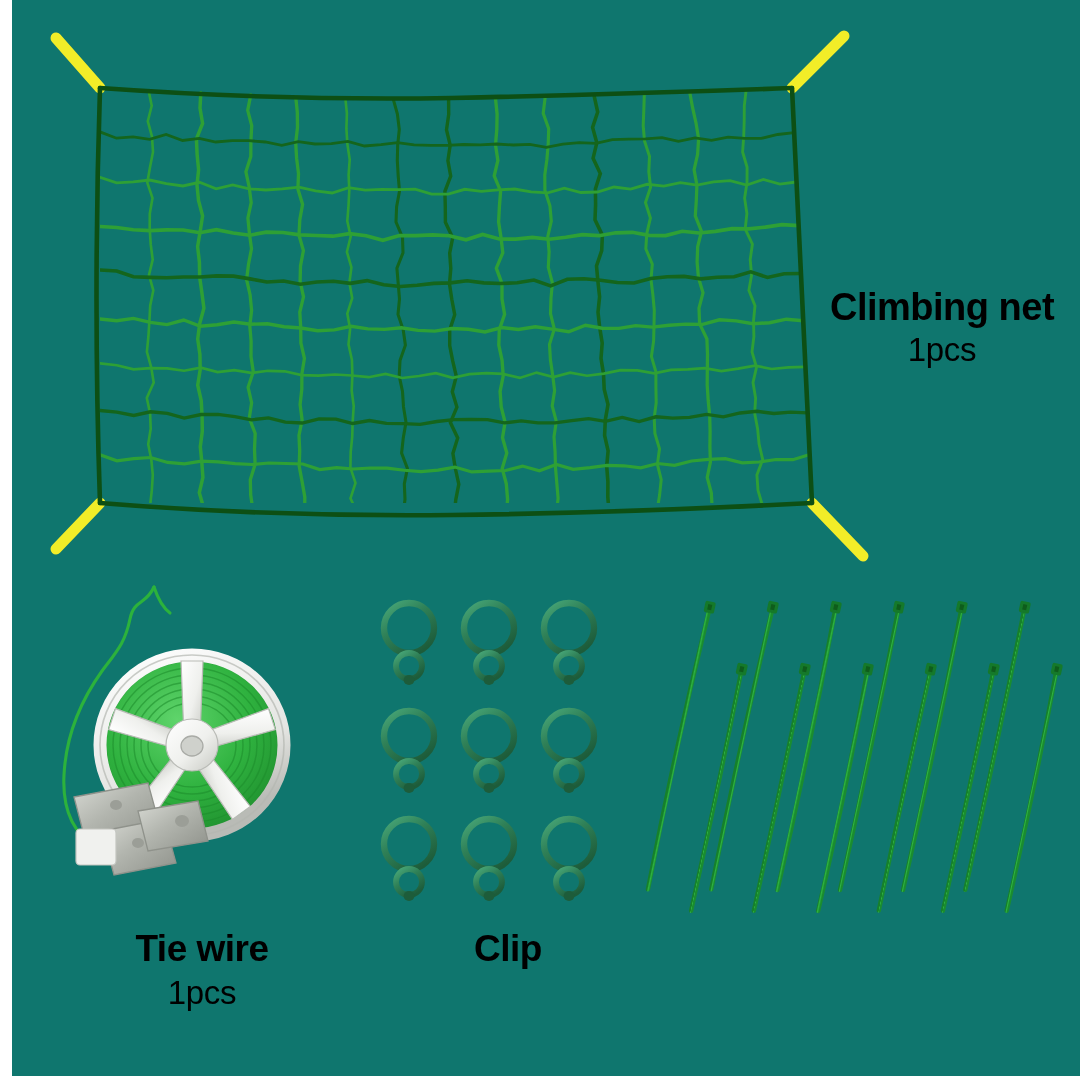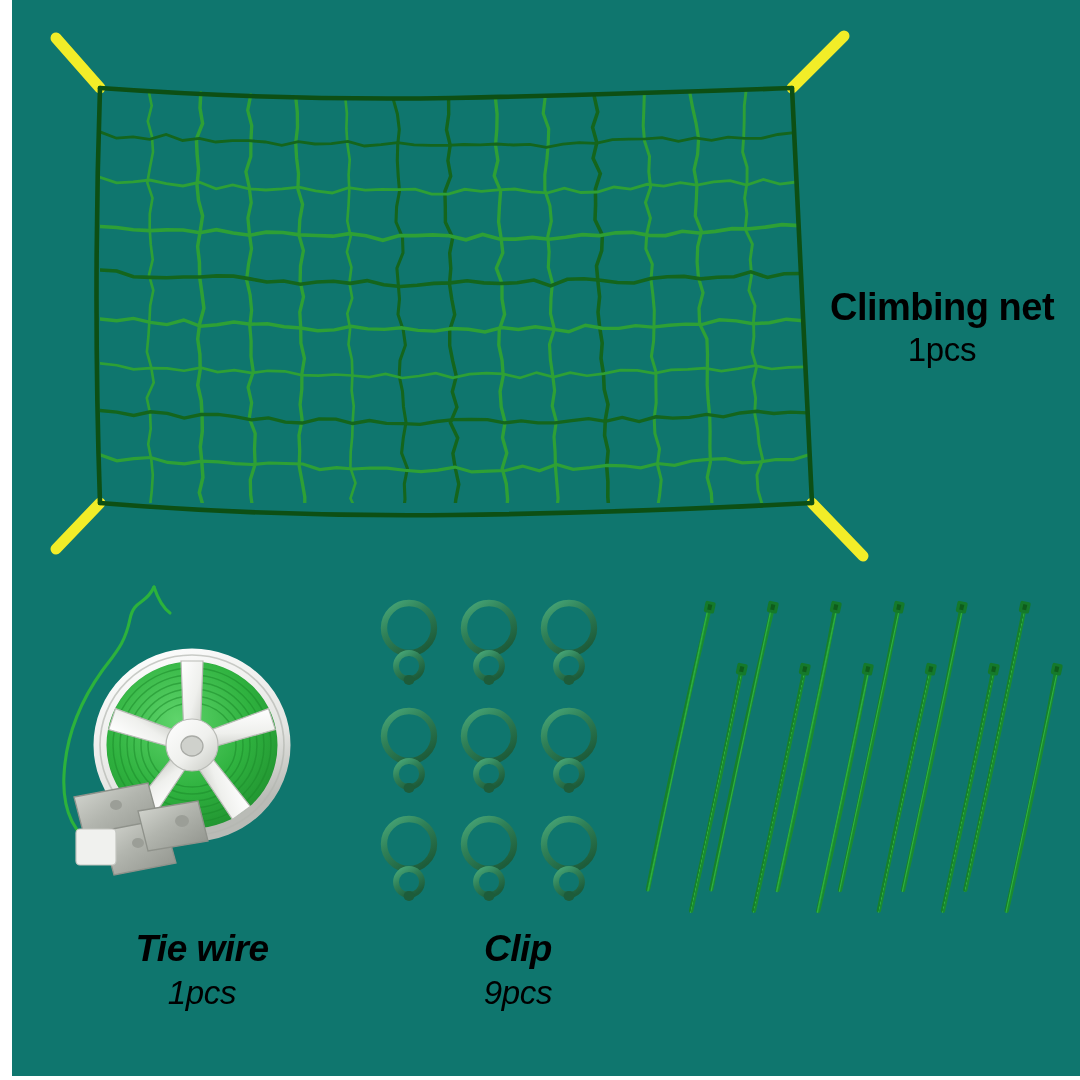--- a/index.html
+++ b/index.html
@@ -53,27 +53,26 @@
     top: 288px;
     width: 280px;
     text-align: center;
   }
   #net-label .label-title { font-size: 38px; }
   #net-label .label-count { font-size: 33px; margin-top: 6px; }
 
   .item-label {
     position: absolute;
     text-align: center;
-    font-style: italic;
   }
   .item-label .label-title { font-size: 37px; }
   .item-label .label-count { font-size: 33px; margin-top: 8px; }
 
   #tiewire-label { left: 20px;  top: 930px; width: 340px; }
-  #clip-label    { left: 366px; top: 930px; width: 280px; }
+  #clip-label    { left: 356px; top: 930px; width: 280px; }
   #tie-label     { left: 660px; top: 930px; width: 340px; }
 
   
   #tiewire-figure {
     position: absolute;
     left: 30px;
     top: 575px;
     width: 300px;
     height: 330px;
   }
@@ -304,21 +303,20 @@
             <circle cx="202" cy="256" r="25" fill="none" stroke="url(#clipGrad)" stroke-width="6.4"></circle>
             <circle cx="202" cy="294" r="13" fill="none" stroke="url(#clipGrad)" stroke-width="5.8"></circle>
             <ellipse cx="202" cy="308" rx="5.4" ry="5" fill="#1d5c3a"></ellipse>
           </g>
         </g>
     </svg>
   </div>
 
   <div id="clip-label" class="item-label">
     <div class="label-title">Clip</div>
-    <div class="label-count">9pcs</div>
   </div>
 
   <div id="tie-figure">
     <svg width="440" height="330" viewBox="0 0 440 330">
       <defs>
         <linearGradient id="tieGrad" x1="0" y1="0" x2="1" y2="0">
           <stop offset="0%" stop-color="#16802b"></stop>
           <stop offset="45%" stop-color="#2fb441"></stop>
           <stop offset="100%" stop-color="#1a8c2f"></stop>
         </linearGradient>

